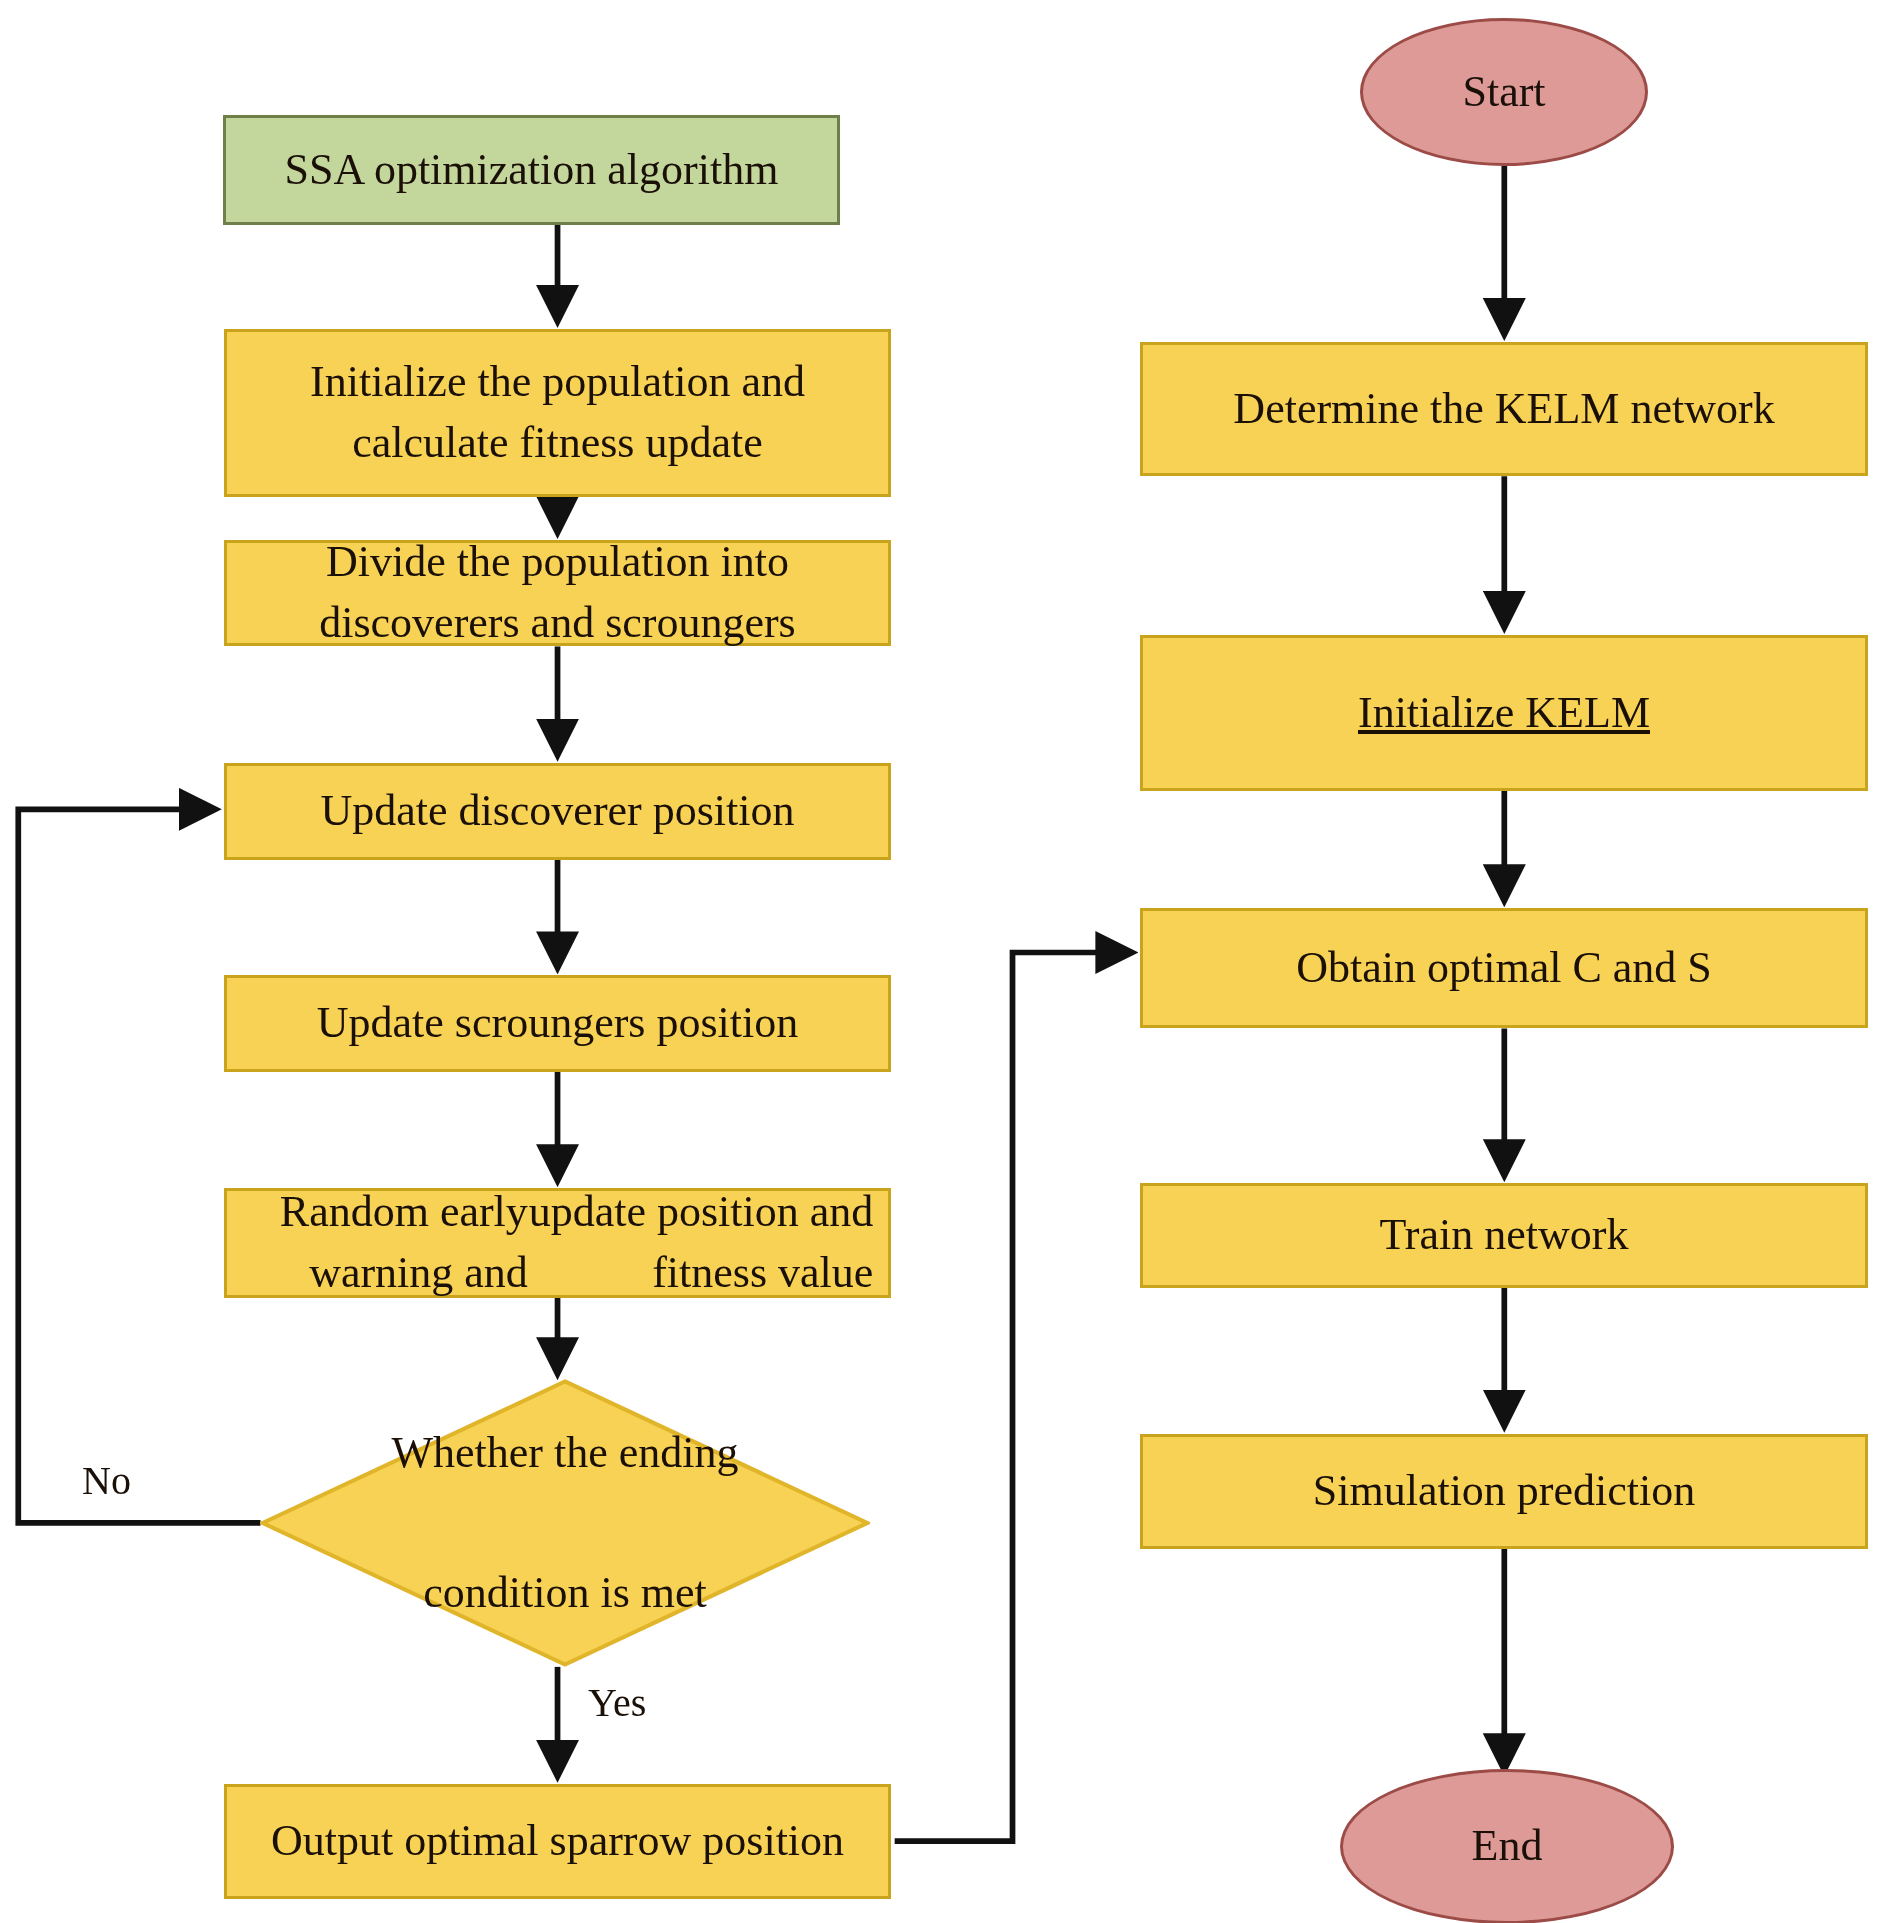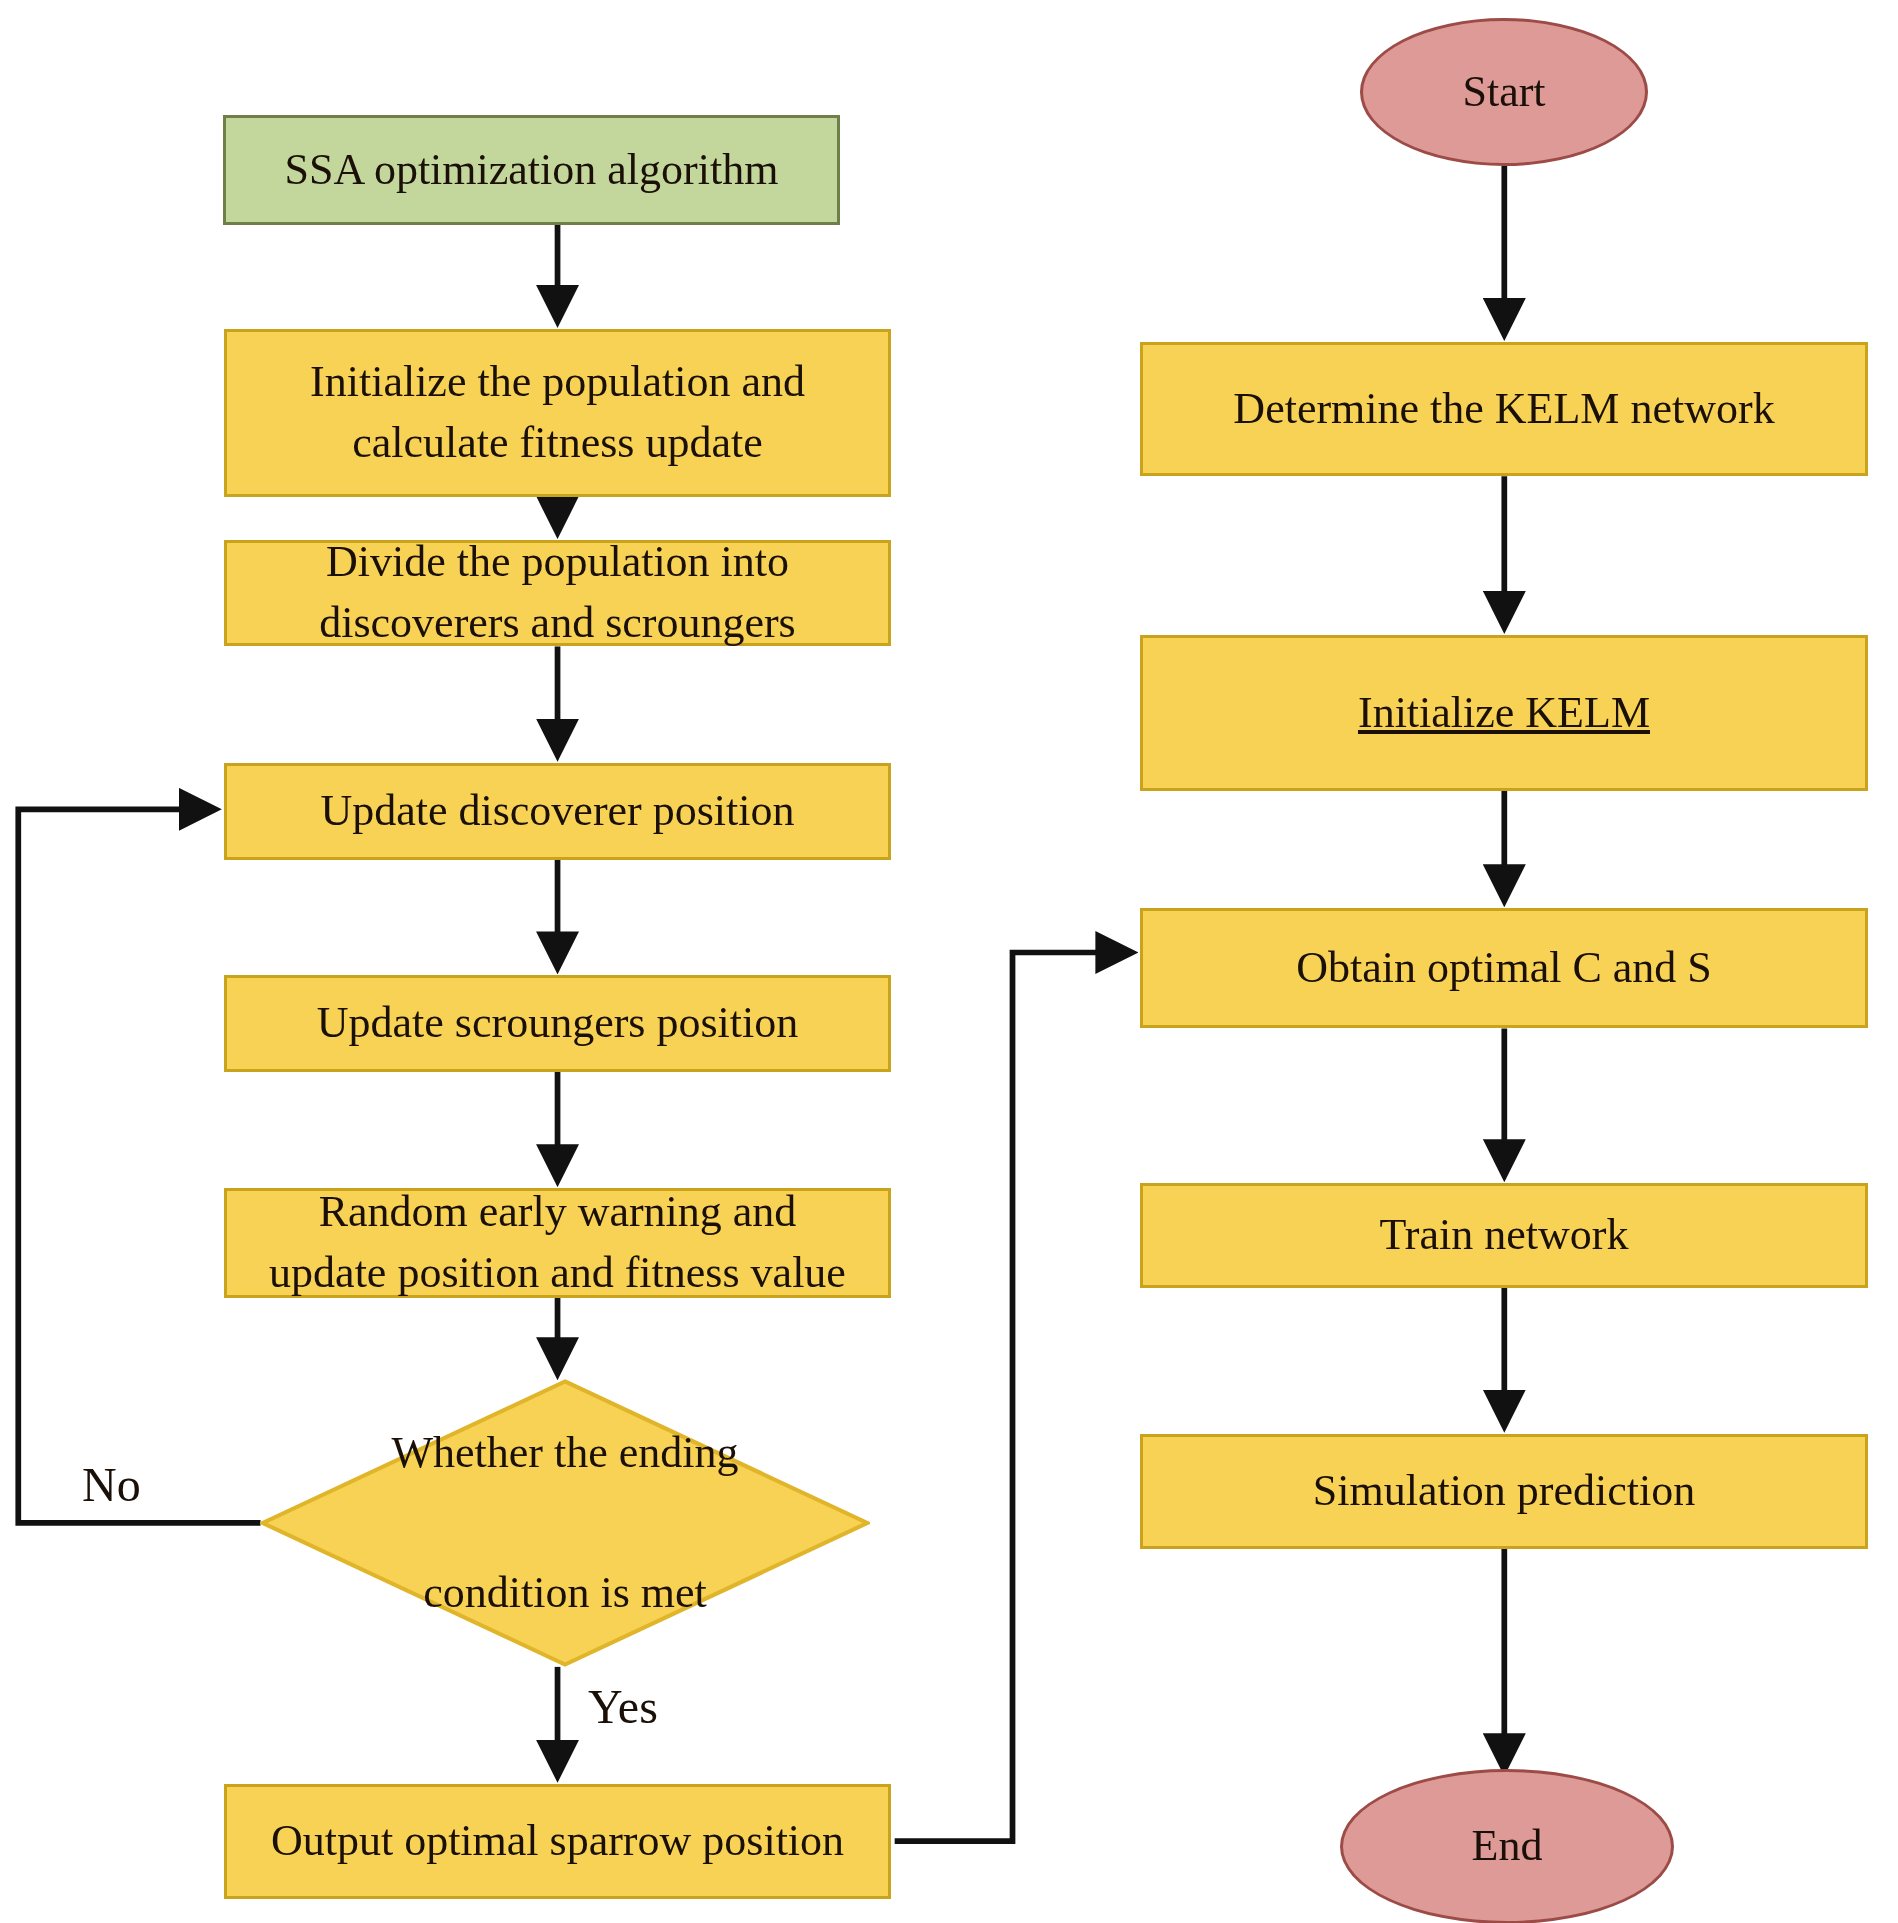--- a/index.html
+++ b/index.html
@@ -68,21 +68,21 @@
     justify-content: center;
     text-align: center;
     font-size: 44px;
     color: #1a1008;
     line-height: 1.0;
   }
   .decision-wrap .dia-text span { display: block; }
   .decision-wrap .dia-text span:first-child { margin-bottom: 96px; }
   .edge-label {
     position: absolute;
-    font-size: 48px;
+    font-size: 40px;
     color: #1a1008;
   }
   .nline { display: block; }
 </style>
 </head>
 <body>
 
 <div id="canvas">
 
   <svg id="edge-layer" viewBox="0 0 2320 2350" width="1899" height="1923" xmlns="http://www.w3.org/2000/svg">
@@ -131,21 +131,21 @@
   </div>
 
   <div class="node proc" style="left:224px; top:763px; width:667px; height:97px;">
     <span class="nline">Update discoverer position</span>
   </div>
 
   <div class="node proc" style="left:224px; top:975px; width:667px; height:97px;">
     <span class="nline">Update scroungers  position</span>
   </div>
 
-  <div class="node proc" style="left:224px; top:1188px; width:667px; height:110px; flex-direction:column;">
+  <div class="node proc" style="left:224px; top:1188px; width:667px; height:110px; flex-direction:row;">
     <span class="nline">Random early warning and</span>
     <span class="nline">update position and fitness value</span>
   </div>
 
   <div class="decision-wrap" style="left:260px; top:1379px; width:610px; height:288px;">
     <svg viewBox="0 0 745 352" width="610" height="288" xmlns="http://www.w3.org/2000/svg" style="position:absolute; left:0; top:0;">
       <polygon points="372.5,3 742,176 372.5,349 3,176" fill="#f7d254" stroke="#e0b52a" stroke-width="5"></polygon>
     </svg>
     <div class="dia-text">
       <span>Whether the ending</span>

